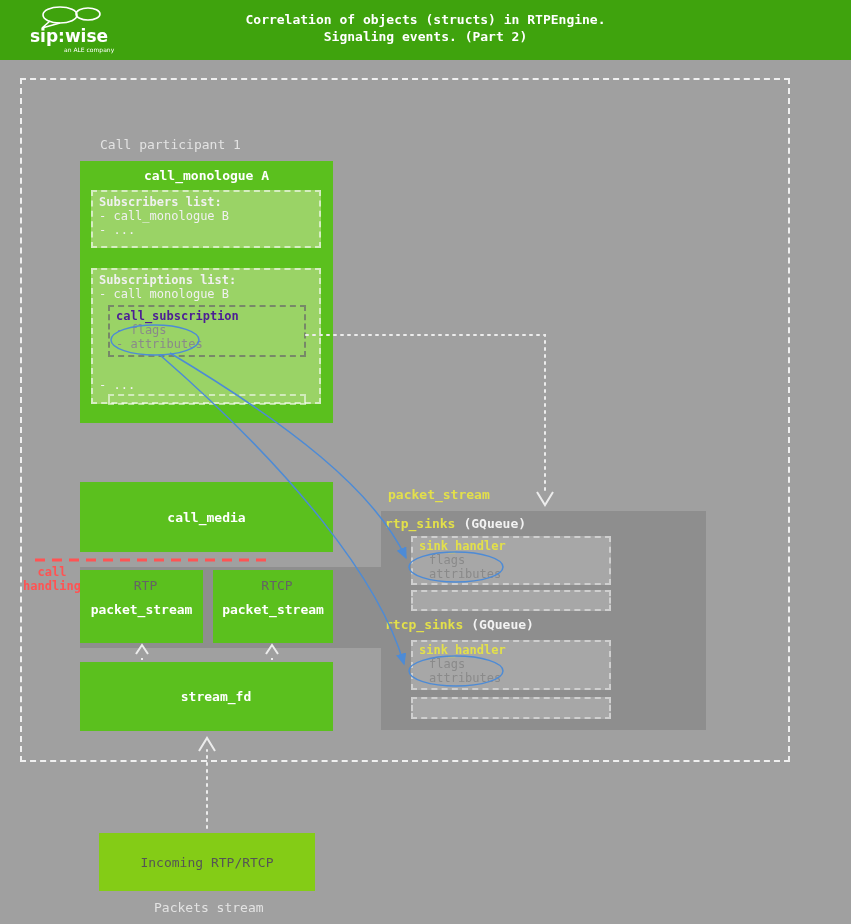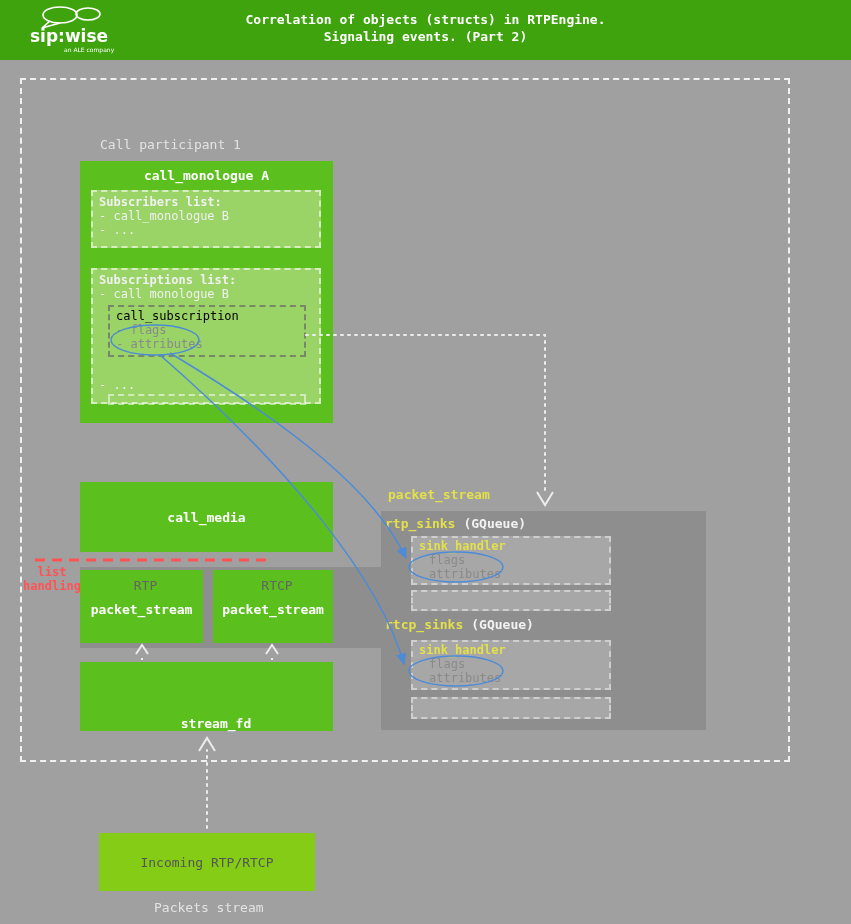--- a/index.html
+++ b/index.html
@@ -50,35 +50,35 @@
   }
   .inner .inner-title { font-weight: bold; }
   .subscribers   { left: 11px; top: 29px;  width: 230px; height: 58px; }
   .subscriptions { left: 11px; top: 107px; width: 230px; height: 136px; }
 
   .subbox {
     position: absolute; left: 15px; top: 35px; width: 198px; height: 52px;
     border: 2px dashed rgba(105,105,105,0.7);
     padding: 2px 6px; font-size: 12px; line-height: 14px;
   }
-  .subbox .sub-title { color: #000000; font-weight: normal; }
+  .subbox .sub-title { color: #4c1d95; font-weight: bold; }
   .subbox .gray-line { color: #8a8a8a; }
   .more-item { position: absolute; left: 6px; top: 108px; }
   .empty-sub {
     position: absolute; left: 15px; top: 124px; width: 198px; height: 11px;
     border: 2px dashed rgba(255,255,255,0.55);
   }
 
   .call-media {
     left: 80px; top: 482px; width: 253px; height: 70px;
     display: flex; align-items: center; justify-content: center;
   }
   .stream-fd {
     left: 80px; top: 662px; width: 253px; height: 69px;
-    display: flex; align-items: flex-end; justify-content: center; padding-left: 19px;
+    display: flex; align-items: center; justify-content: center; padding-left: 19px;
   }
 
   
   .gray-strip { left: 80px; top: 567px; width: 301px; height: 81px; background: #8e8e8e; }
   .pkt-box { top: 570px; height: 73px; text-align: center; }
   .pkt-rtp  { left: 80px;  width: 123px; }
   .pkt-rtcp { left: 213px; width: 120px; }
   .pkt-box .pkt-label { padding-top: 8px; color: #646464; font-size: 13px; padding-left: 8px; }
   .pkt-box .pkt-title { padding-top: 9px; color: #ffffff; font-weight: bold; font-size: 13px; }
 
@@ -160,21 +160,21 @@
     <div class="more-item">- ...</div>
     <div class="empty-sub"></div>
   </div>
 </div>
 
 <div class="abs green call-media">
   <div class="box-title">call_media</div>
 </div>
 
 <div class="abs media-label">
-  <div>list</div>
+  <div>call</div>
   <div>handling</div>
 </div>
 
 <div class="abs gray-strip"></div>
 
 <div class="abs green pkt-box pkt-rtp">
   <div class="pkt-label">RTP</div>
   <div class="pkt-title">packet_stream</div>
 </div>
 

